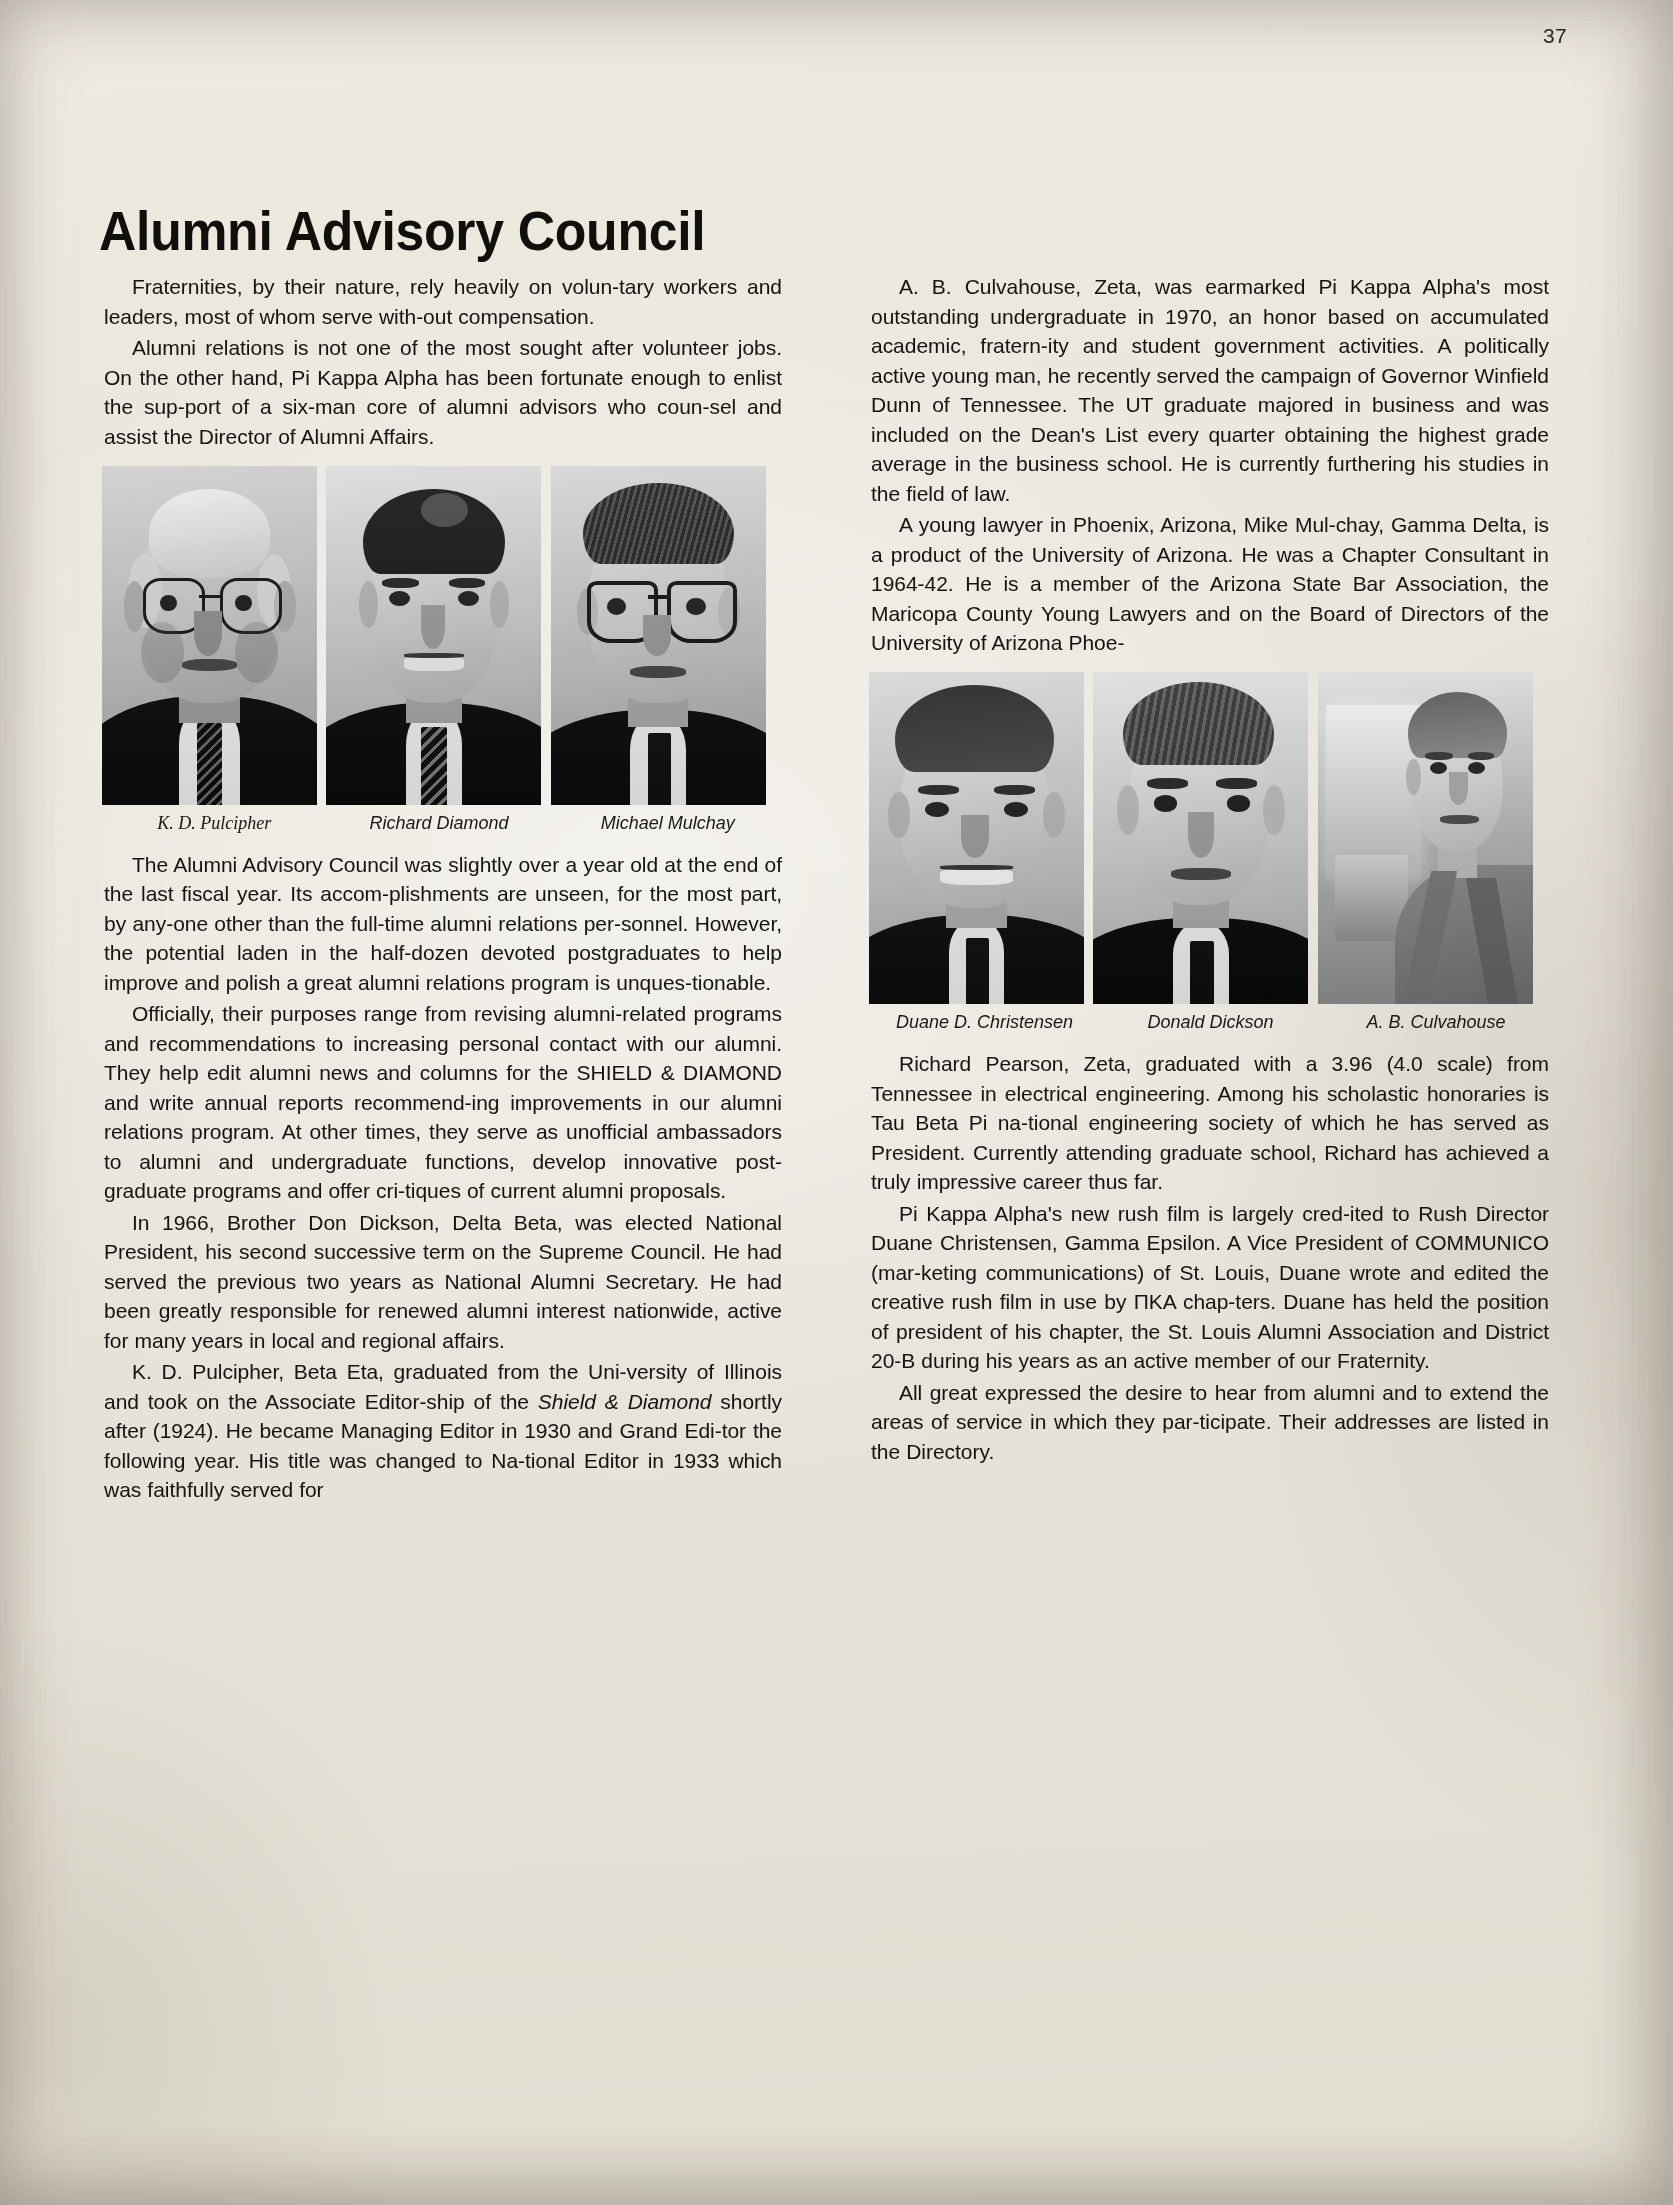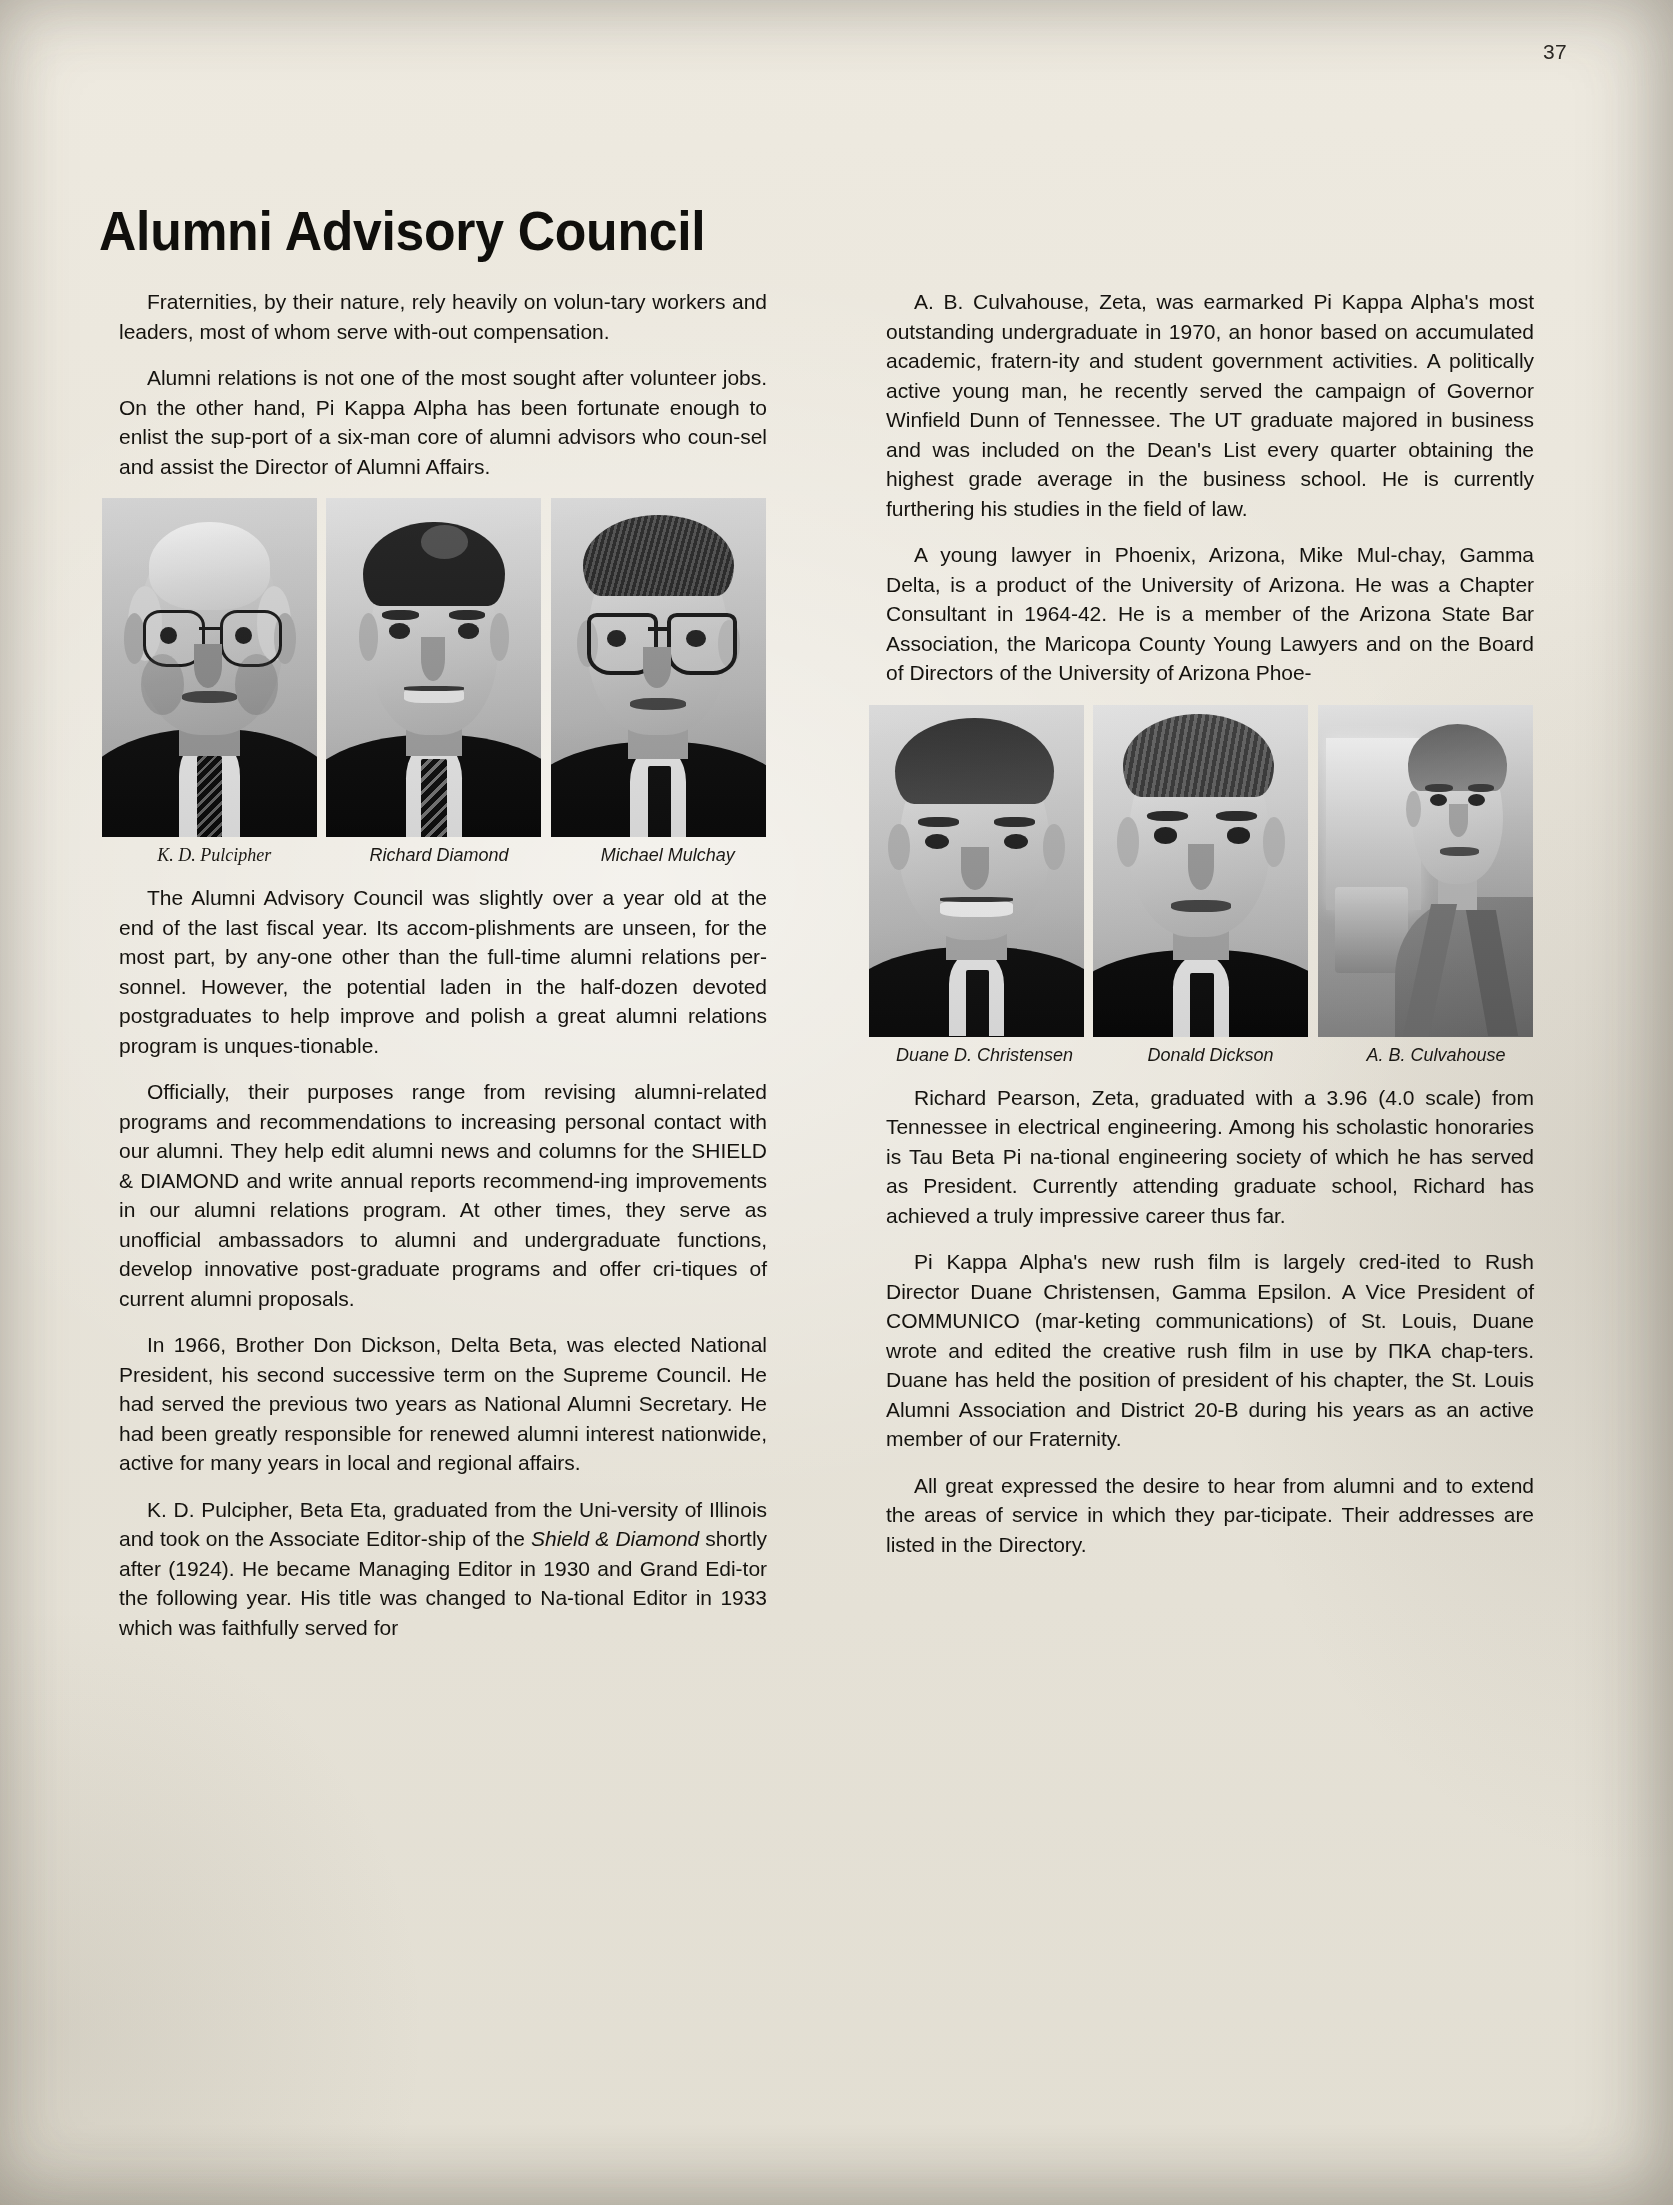--- a/index.html
+++ b/index.html
@@ -42,21 +42,21 @@
   }
 
   .content {
     position: relative;
     z-index: 2;
   }
 
   
   .page-number {
     position: absolute;
-    top: 40px;
+    top: 24px;
     right: 107px;
     font-size: 21px;
     letter-spacing: 0.3px;
     color: #2a2723;
   }
 
   
   .page-title {
     position: absolute;
     left: 99px;
@@ -73,21 +73,21 @@
   
   .col {
     position: absolute;
     top: 270px;
     width: 682px;
   }
   .col-left  { left: 102px; }
   .col-right { left: 869px; }
 
   .col p {
-    margin: 17px;
+    margin: 2px;
     font-size: 21px;
     line-height: 29.5px;
     text-align: justify;
     text-indent: 28px;
     color: #15130f;
     letter-spacing: -0.03px;
     word-spacing: 0.3px;
     hyphens: manual;
   }
   .col p.cont { text-indent: 0; }

